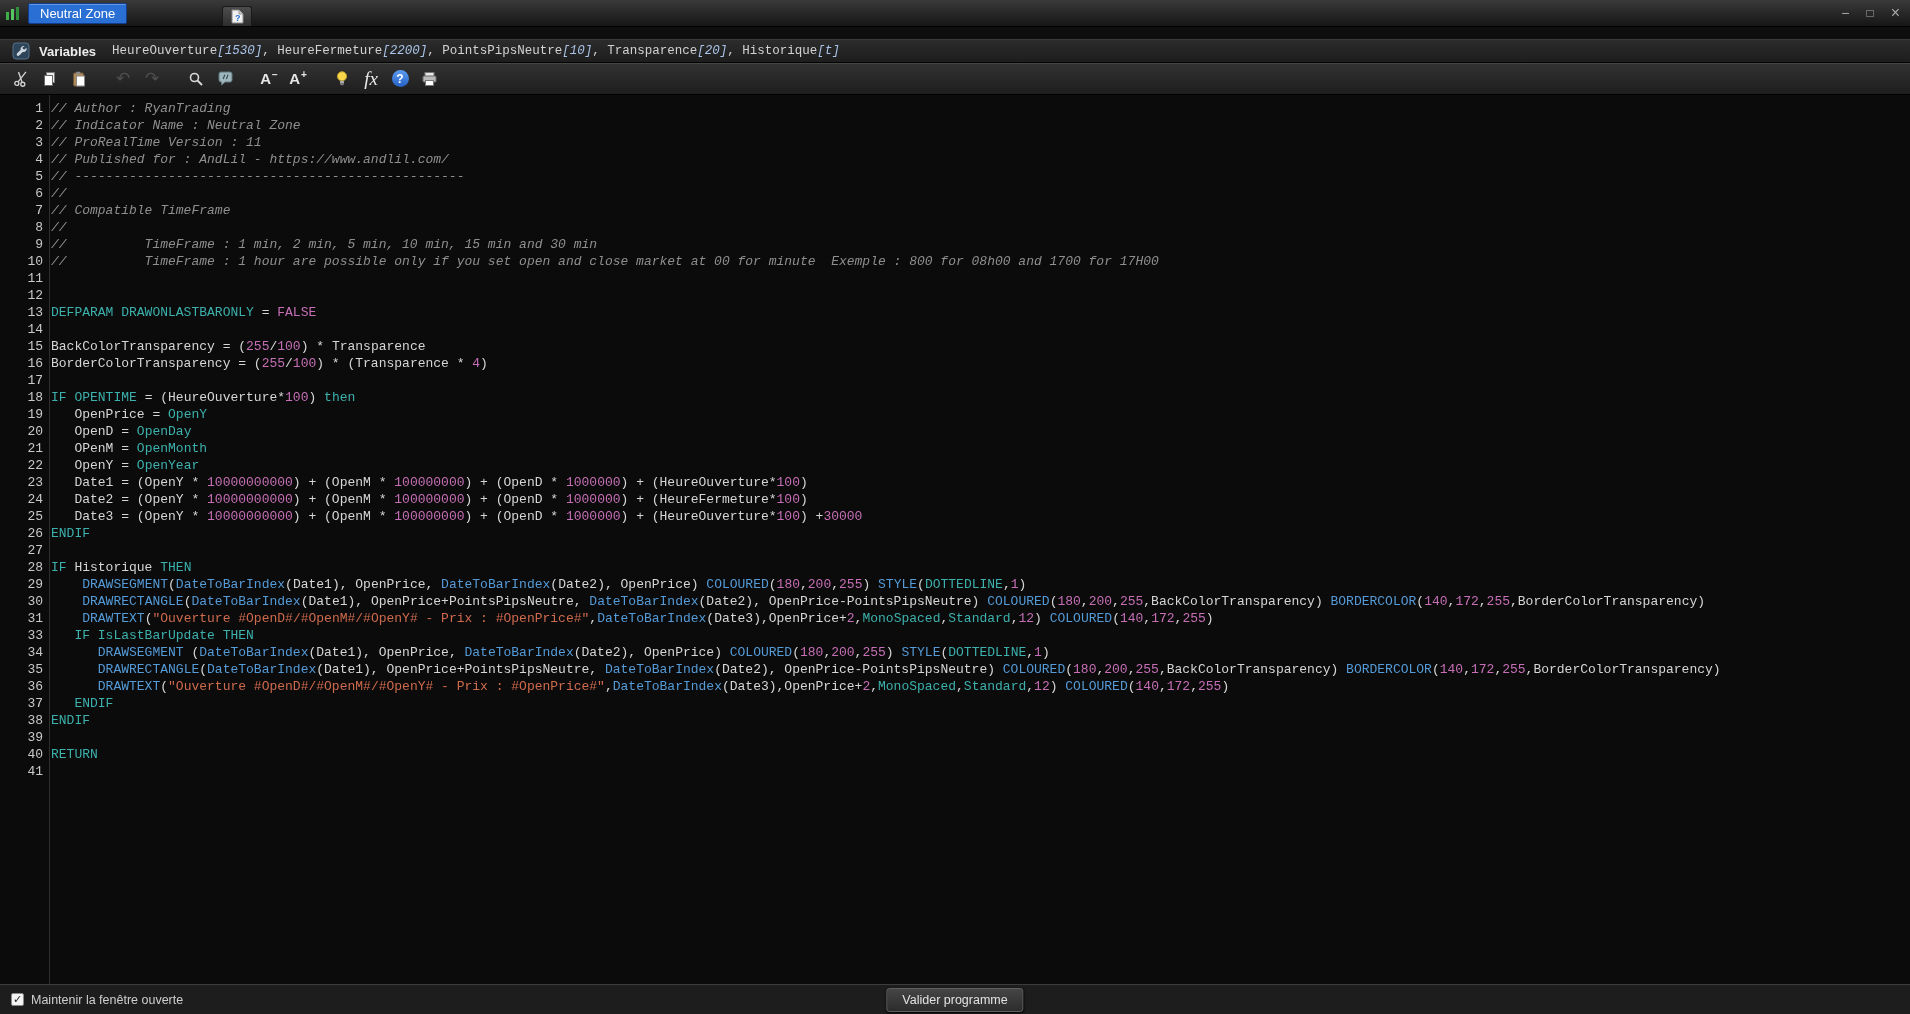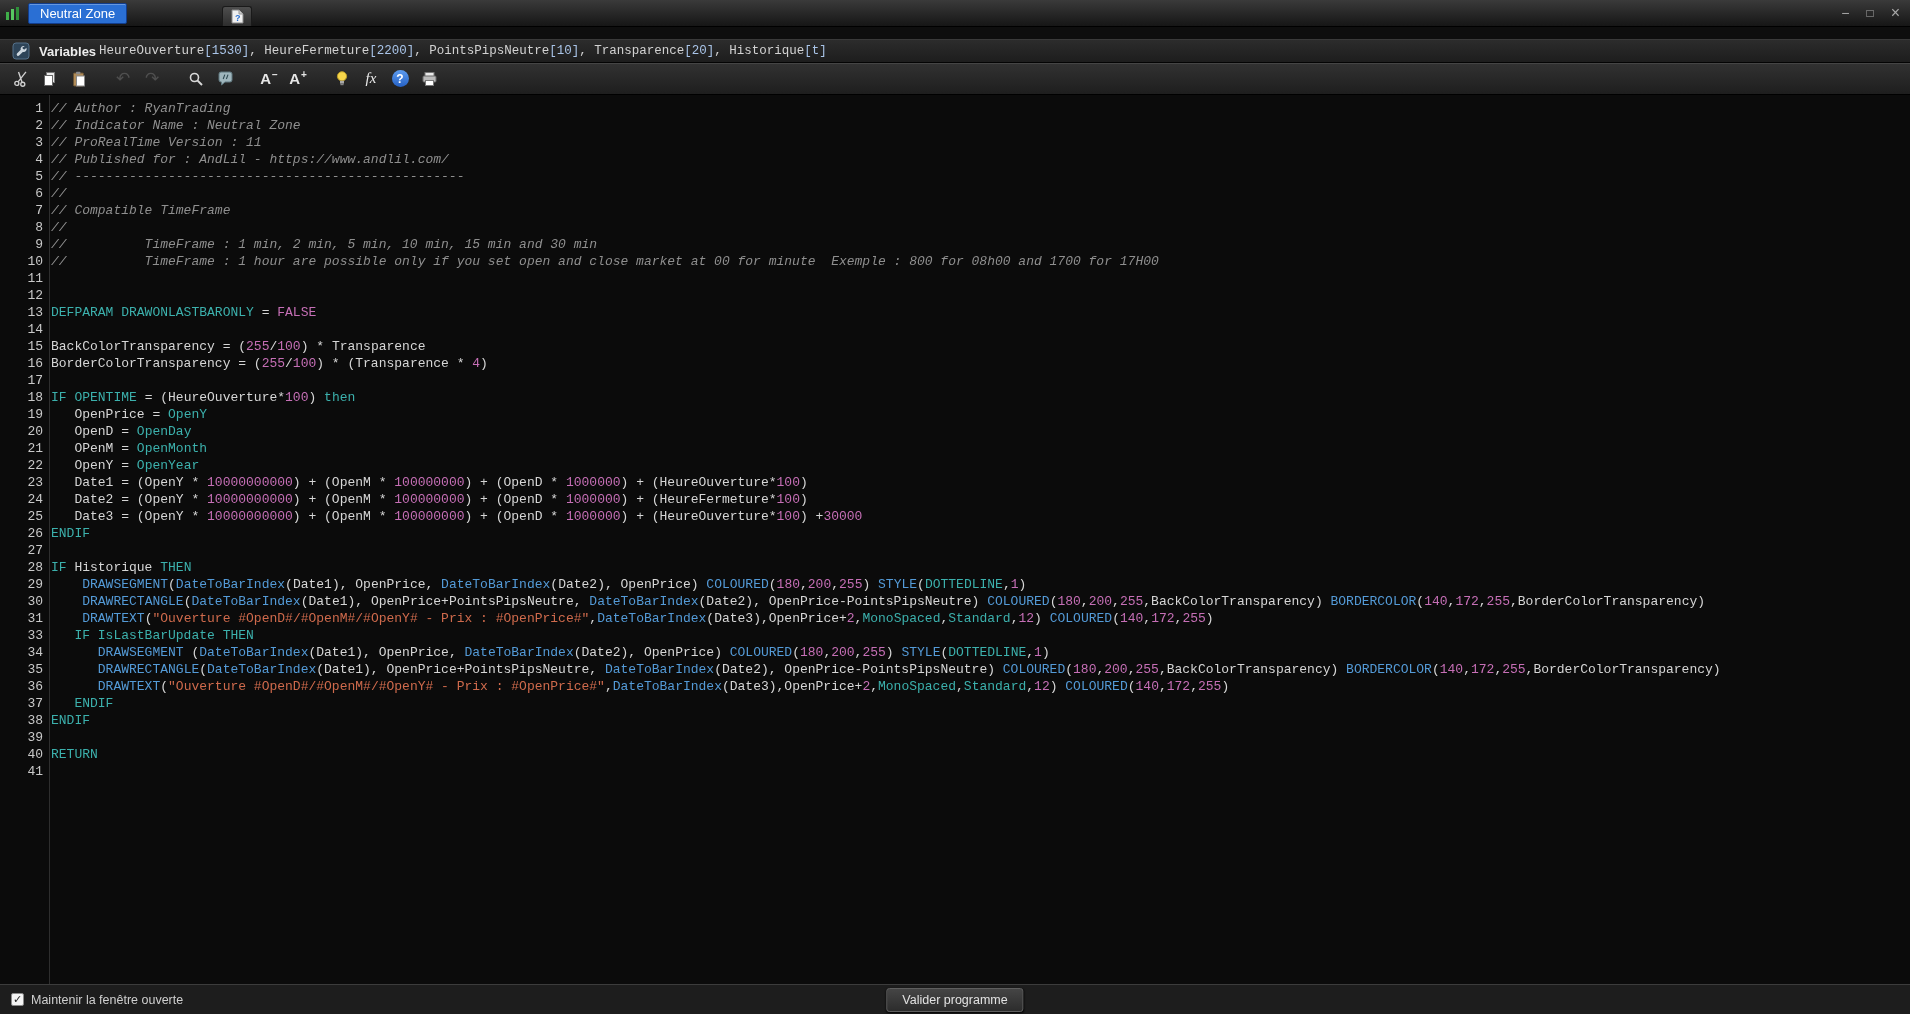--- a/index.html
+++ b/index.html
@@ -22,38 +22,38 @@
   .win-controls span { cursor:default; line-height:1; }
 
   
   .gap { height:12px; flex:0 0 12px; background:#0e0e0e; }
 
   
   .varbar { height:24px; flex:0 0 24px; background:linear-gradient(180deg,#2c2c2c,#1d1d1d);
             border-top:1px solid #3a3a3a; border-bottom:1px solid #040404;
             display:flex; align-items:center; padding-left:12px; }
   .varbar-icon { display:flex; margin-right:9px; }
-  .varbar-label { color:#ececec; font-weight:bold; font-size:13px; margin-right:3px; }
+  .varbar-label { color:#ececec; font-weight:bold; font-size:13px; margin-right:16px; }
   .varbar-items { font-family:"Liberation Mono", monospace; font-size:12.5px; color:#d0d0d0; white-space:pre; }
   .var-name { color:#d2d2d2; }
-  .var-val { color:#a9c4e8; }
+  .var-val { color:#a9c4e8;font-style:italic; }
   .var-sep { color:#d2d2d2; }
 
   
   .toolbar { height:32px; flex:0 0 32px; background:linear-gradient(180deg,#323232,#1e1e1e);
              box-shadow:inset 0 1px 0 #454545; border-bottom:1px solid #000;
              display:flex; align-items:center; padding-left:8px; gap:3px; }
   .tb-btn { width:26px; height:26px; display:flex; align-items:center; justify-content:center;
             border-radius:3px; position:relative; }
   .tb-sep { width:12px; }
   .tb-btn.disabled { opacity:.55; }
   .arrow span { color:#6e6e6e; font-size:17px; line-height:1; }
   .bigA { color:#e6e6e6; font-weight:bold; font-size:15px; line-height:1; }
   .asign { color:#e6e6e6; font-size:10px; font-weight:bold; margin-left:1px; transform:translateY(-4px); display:inline-block; }
-  .tb-fx { font-family:"Liberation Serif", serif; font-style:italic; color:#eaeaea; font-size:15px; }
+  .tb-fx { font-family:"Liberation Serif", serif; font-style:italic; color:#eaeaea; font-size:19px; }
   .tb-help { width:17px; height:17px; border-radius:50%;
              background:linear-gradient(180deg,#5d9cf0,#2561c4); color:#fff; font-weight:bold; font-size:12px;
              display:flex; align-items:center; justify-content:center; }
 
   
   .editor { flex:1 1 auto; background:#0b0b0b; position:relative; overflow:hidden;
             font-family:"Liberation Mono", monospace; font-size:13px; line-height:17px; padding-top:5px; }
   .gutter-rule { position:absolute; left:49px; top:0; bottom:0; width:1px; background:#2e2e2e; }
   .code-line { display:flex; height:17px; }
   .ln { flex:0 0 46px; text-align:right; padding-right:3px; color:#c9c9c9; user-select:none; }

